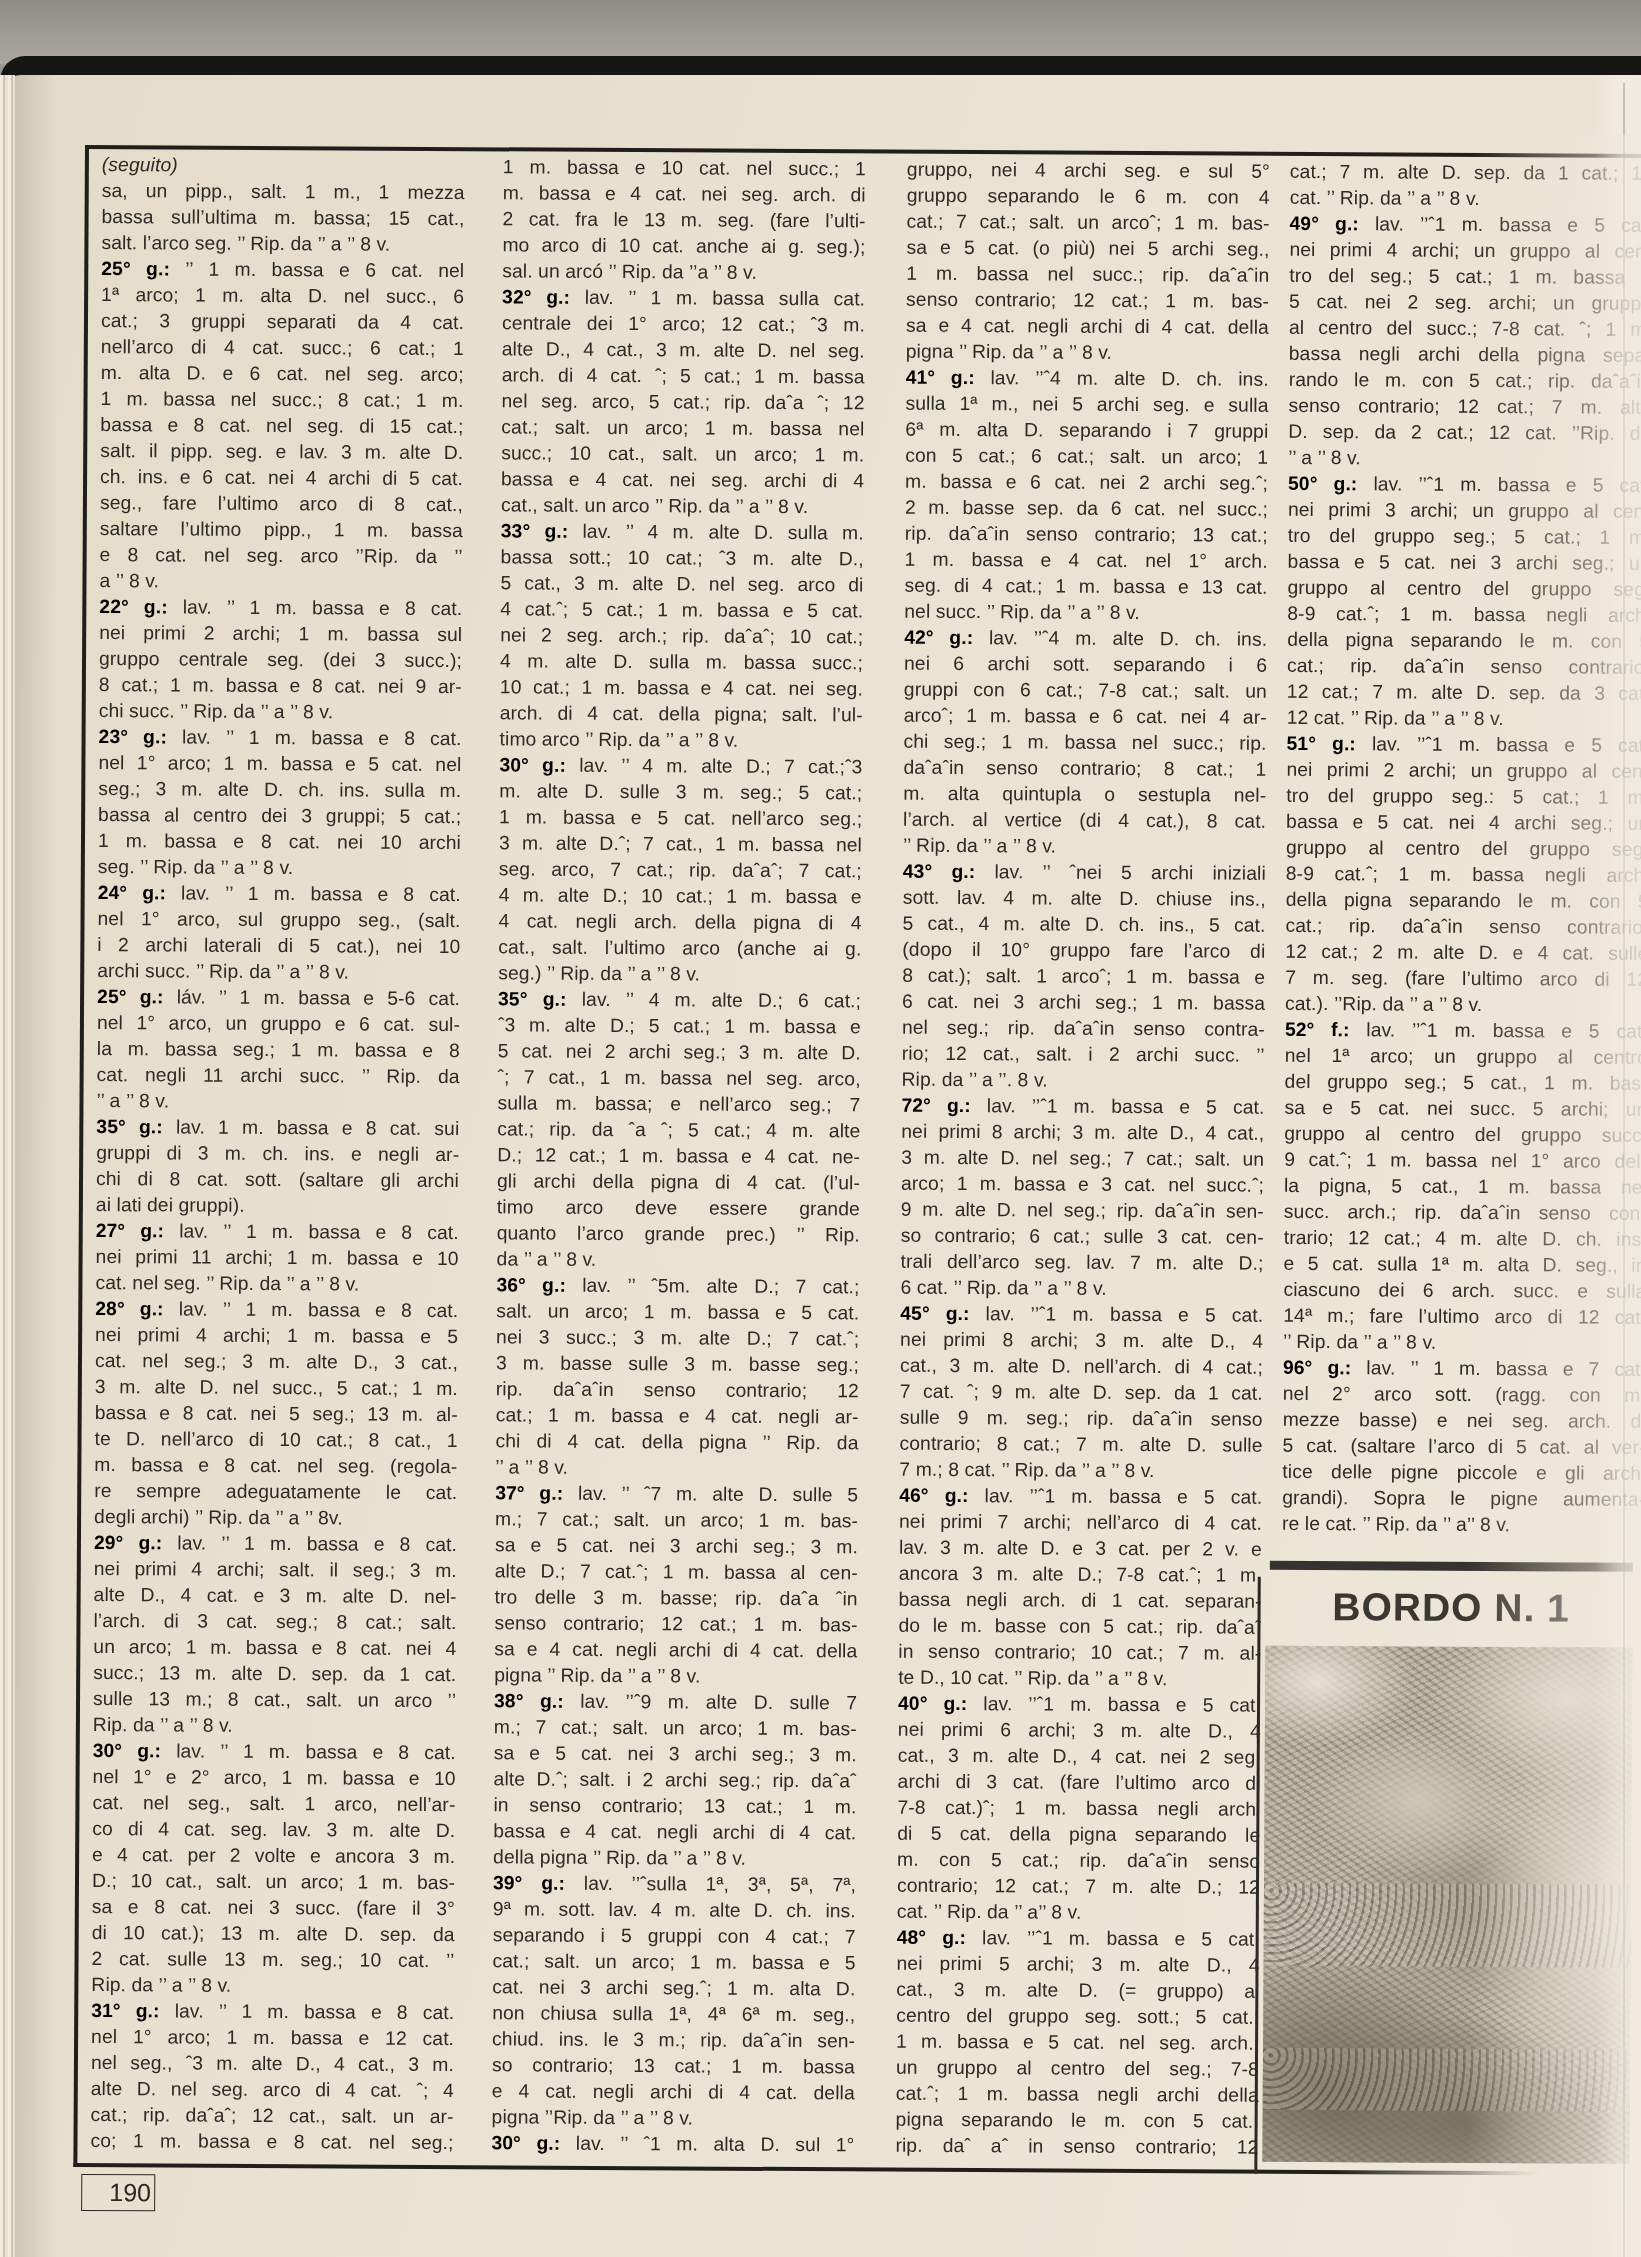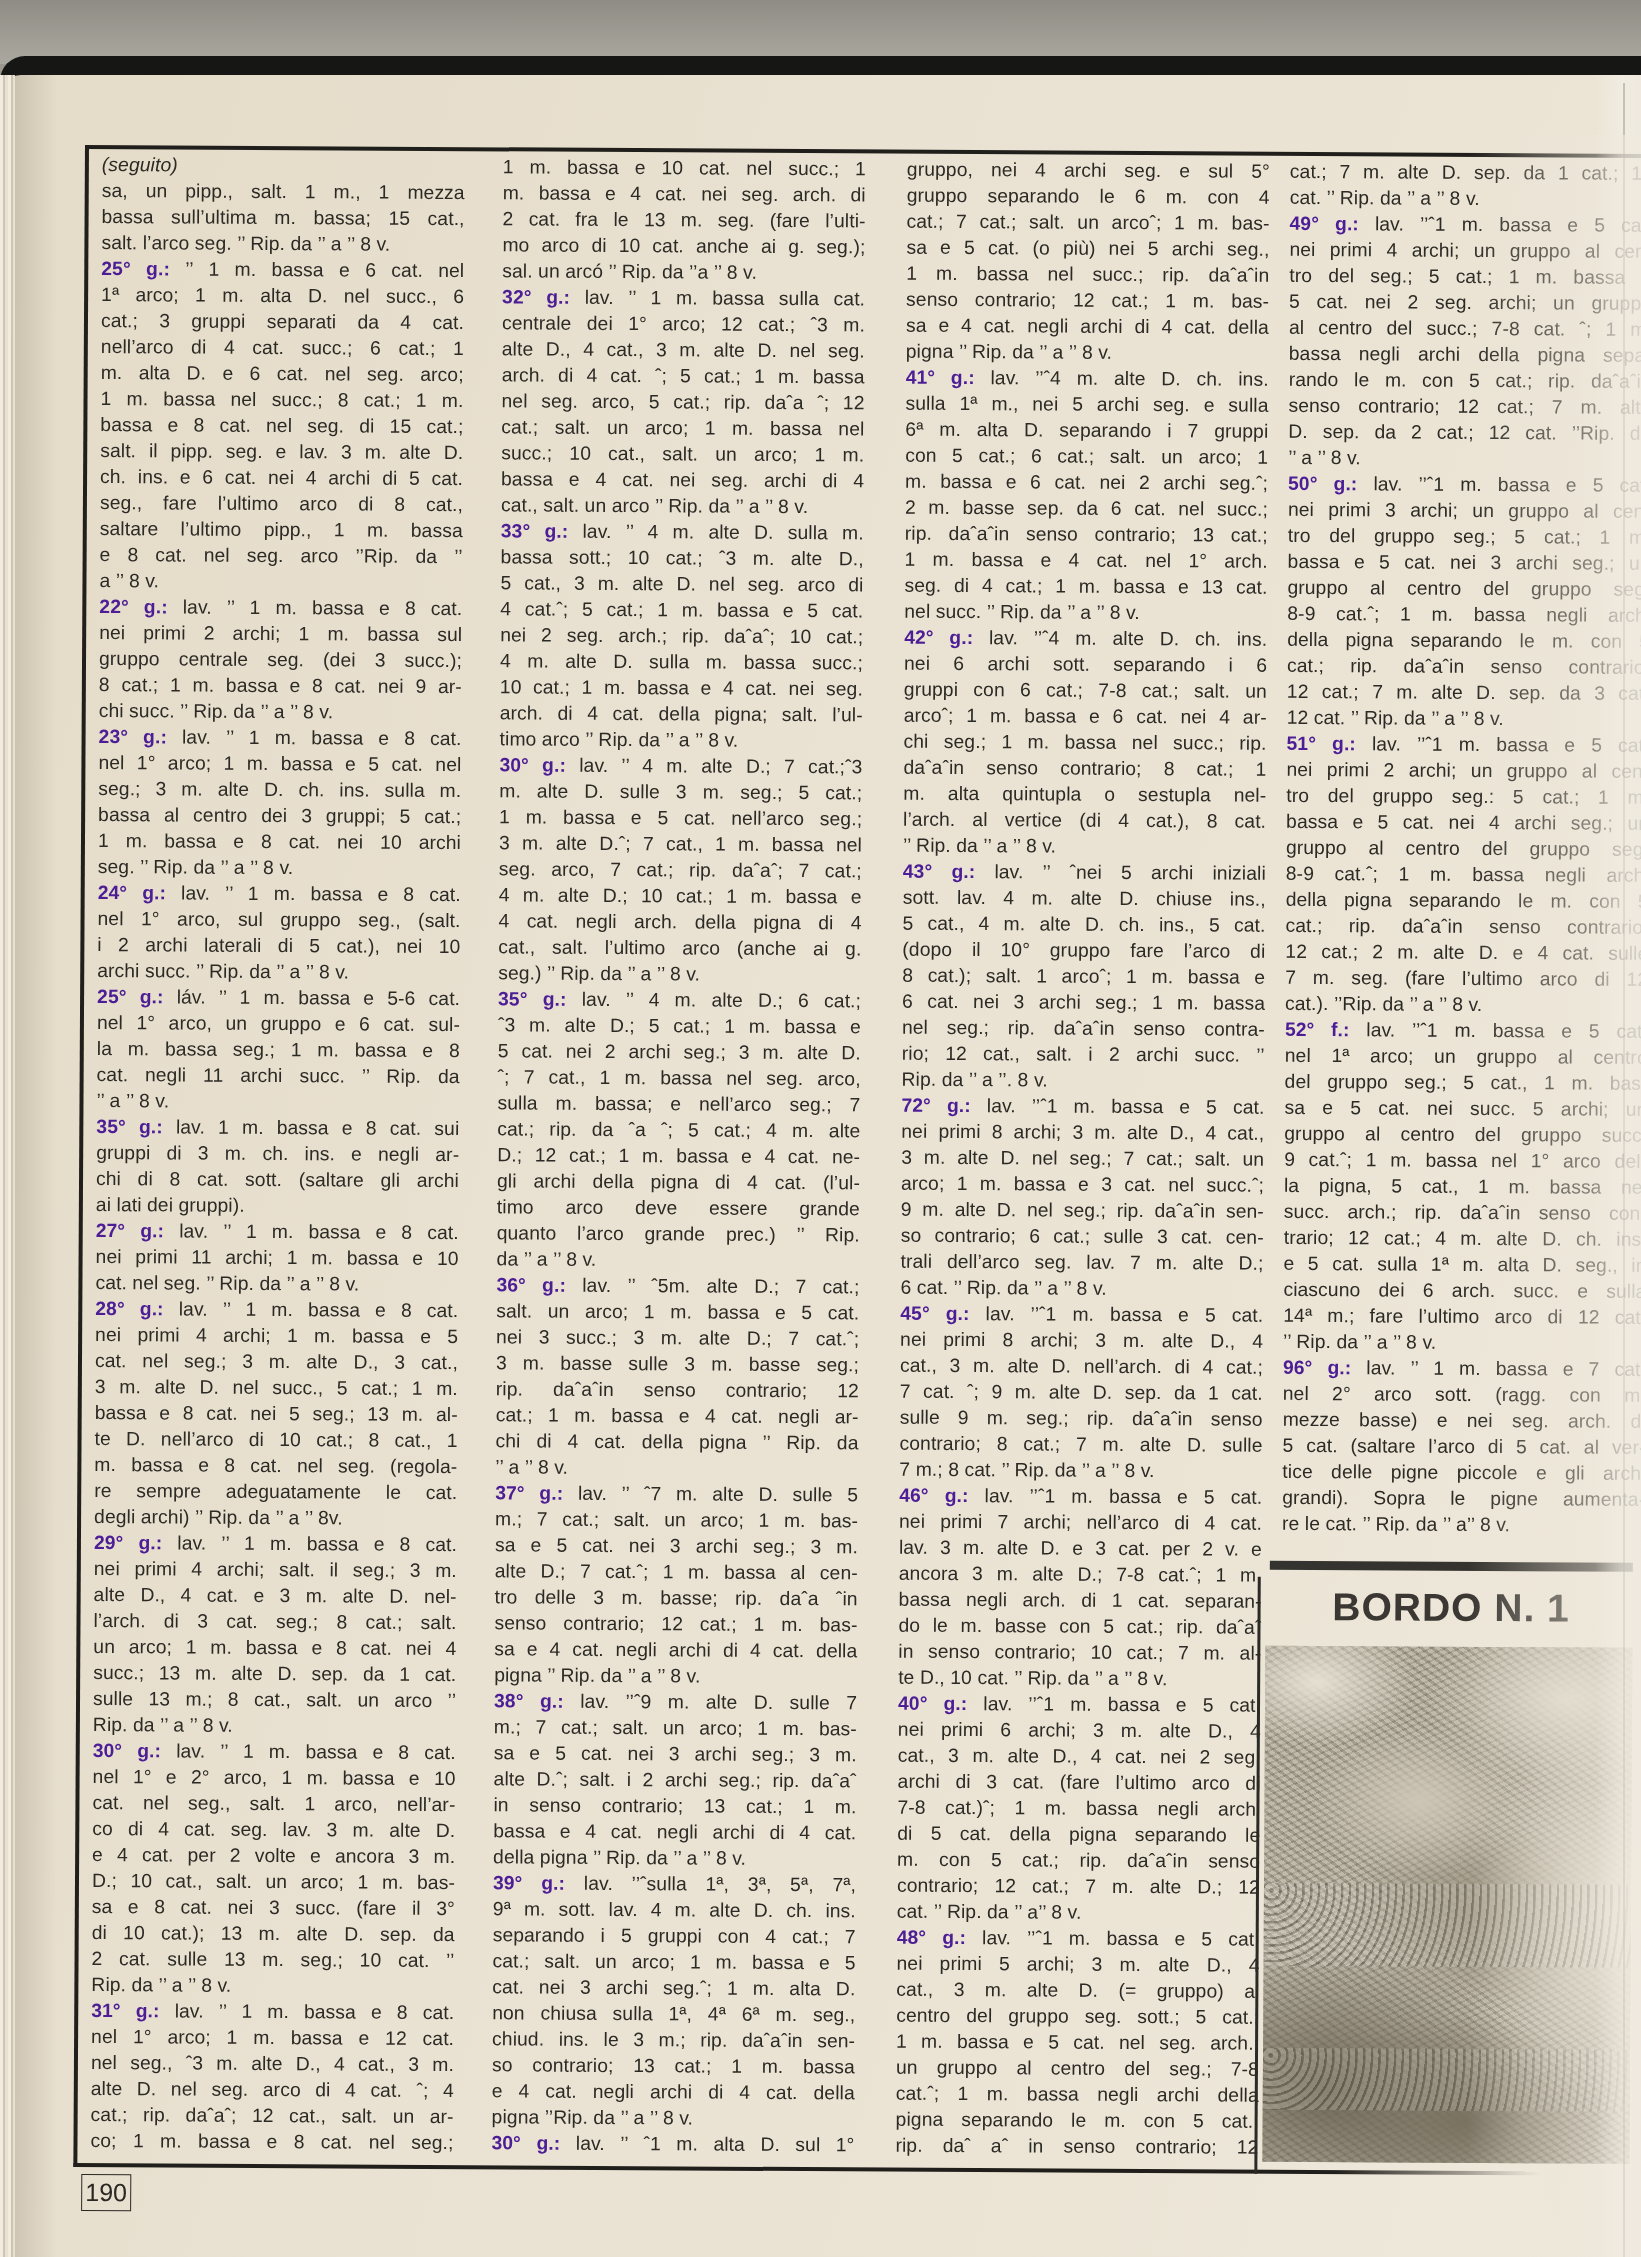--- a/index.html
+++ b/index.html
@@ -37,21 +37,21 @@
 
   .col{position:absolute;top:152px;width:363px;color:#2c2a25;
     font-size:19.3px;line-height:26px;letter-spacing:0.1px;}
   .col.c1{left:102px;}
   .col.c2{left:503px;}
   .col.c3{left:907px;}
   .col.c4{left:1290px;}
   .tl{text-align:justify;text-align-last:justify;}
   .tl.pl{text-align-last:left;}
   .tl.it{font-style:italic;}
-  .tl b{font-weight:bold;color:#4c1d95;margin-top:26px;}
+  .tl b{font-weight:bold;color:#000000;margin-top:26px;}
 
   
   .bordo-bar{position:absolute;left:1278px;top:1554px;width:363px;height:8.7px;background:#35332f;}
   .bordo-title{position:absolute;left:1278px;top:1578px;width:363px;
     text-align:center;font-size:39px;font-weight:bold;letter-spacing:1px;color:#3b3834;}
   .bordo-photo{position:absolute;left:1274px;top:1639px;width:367px;height:516px;
     background-color:#b5ae9e;
     background-image:
       radial-gradient(ellipse 164px 106px at 14% 7%, #e6e0d3 0%, rgba(230,224,211,0) 60%),
       radial-gradient(ellipse 232px 145px at 82% 10%, #ddd7c9 0%, rgba(221,215,201,0) 60%),
@@ -68,21 +68,21 @@
     opacity:0.55;}
   .lace-band.low{top:78%;height:12%;opacity:0.45;}
 
   
   .fade-right{position:absolute;left:1468px;top:135px;width:174px;height:2122px;
     background:linear-gradient(90deg,rgba(236,229,216,0) 0%,rgba(236,229,216,0.38) 55%,rgba(239,233,222,0.66) 100%);
     pointer-events:none;}
 
   .page-num{position:absolute;left:93px;top:2174px;width:48px;height:35px;
     border:1.9px solid #2a2822;display:flex;align-items:center;justify-content:center;
-    font-size:25px;color:#2a2822;background:rgba(0,0,0,0);}
+    font-size:25px;color:#2a2822;background:rgba(0,0,0,0);padding-left:24px;}
 </style>
 </head>
 <body>
 
 <div class="scan-top"></div>
 <div class="page-edge"></div>
 <div class="paper"></div>
 <div class="page-stack"></div>
 <div class="left-shadow"></div>
 

